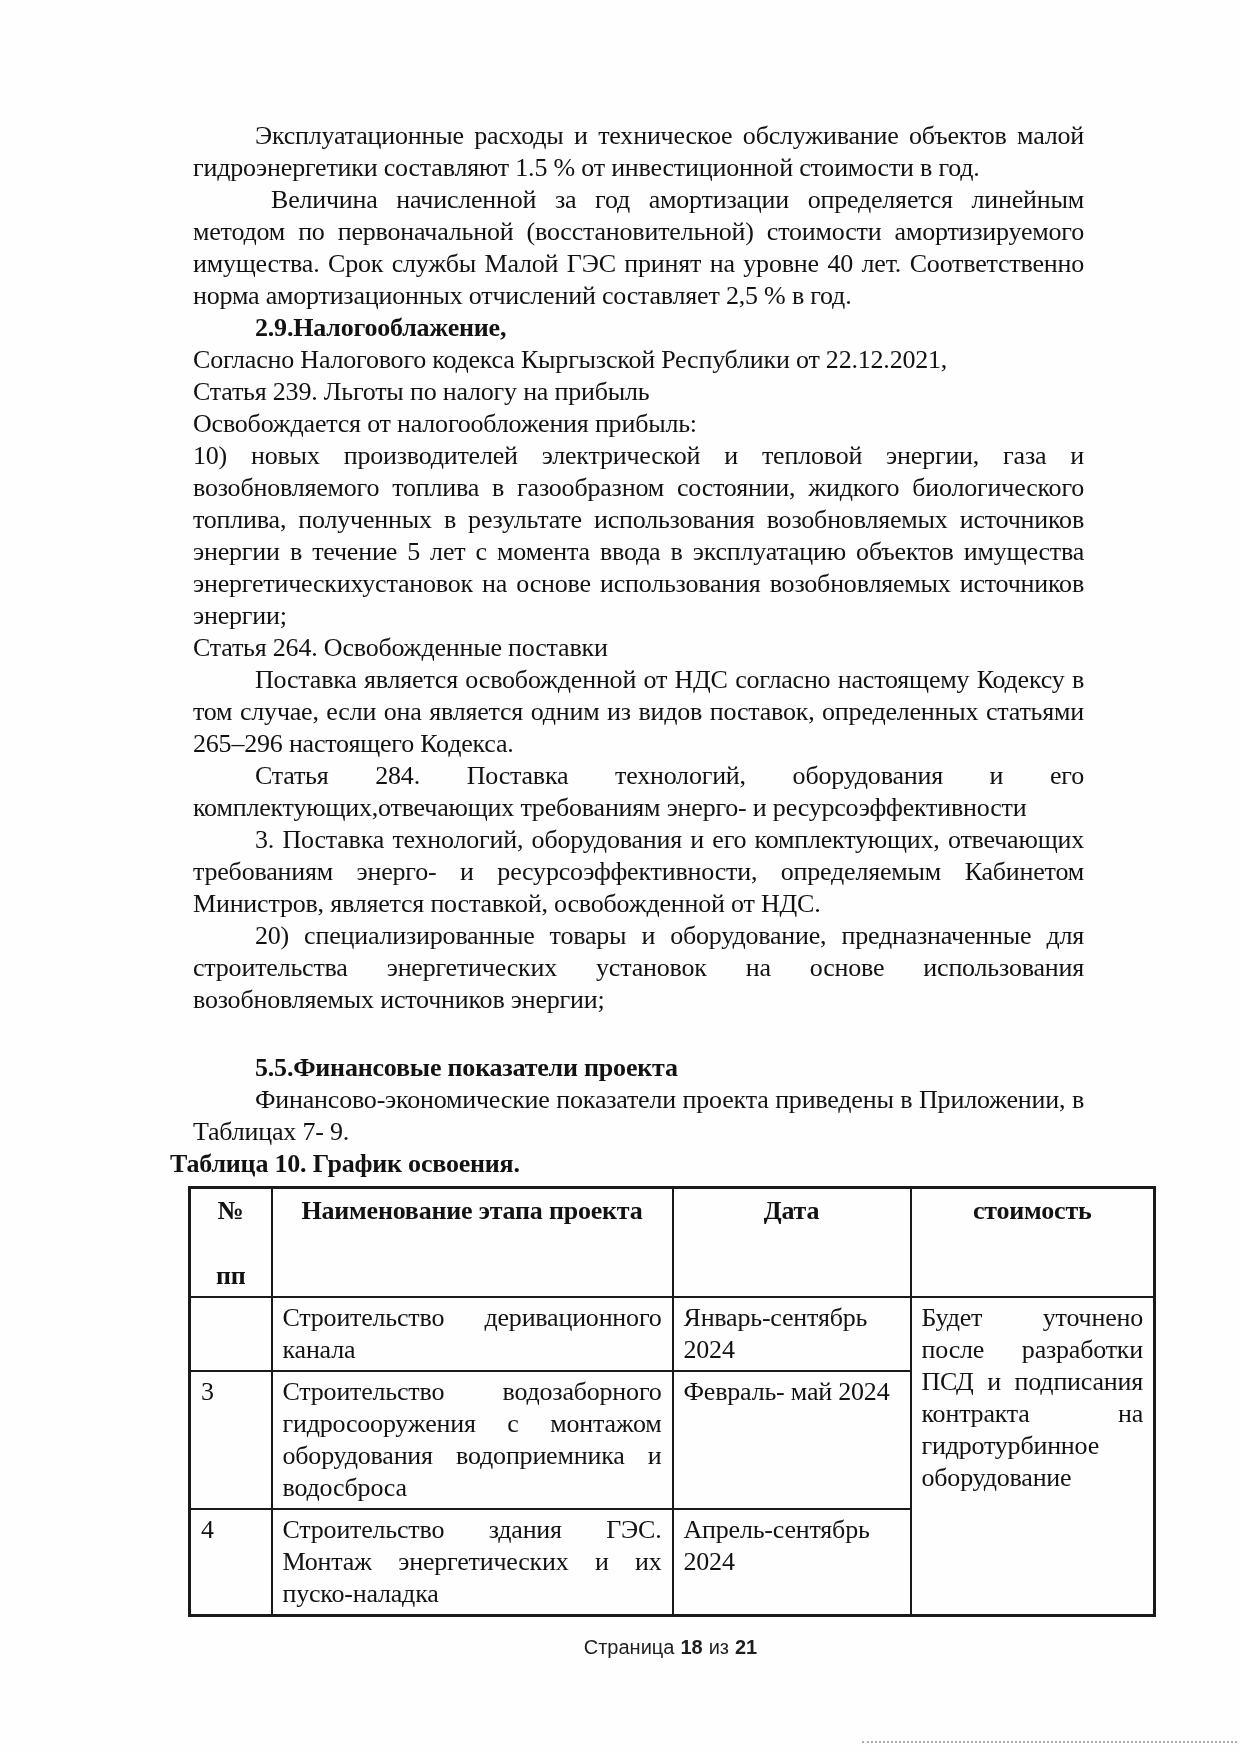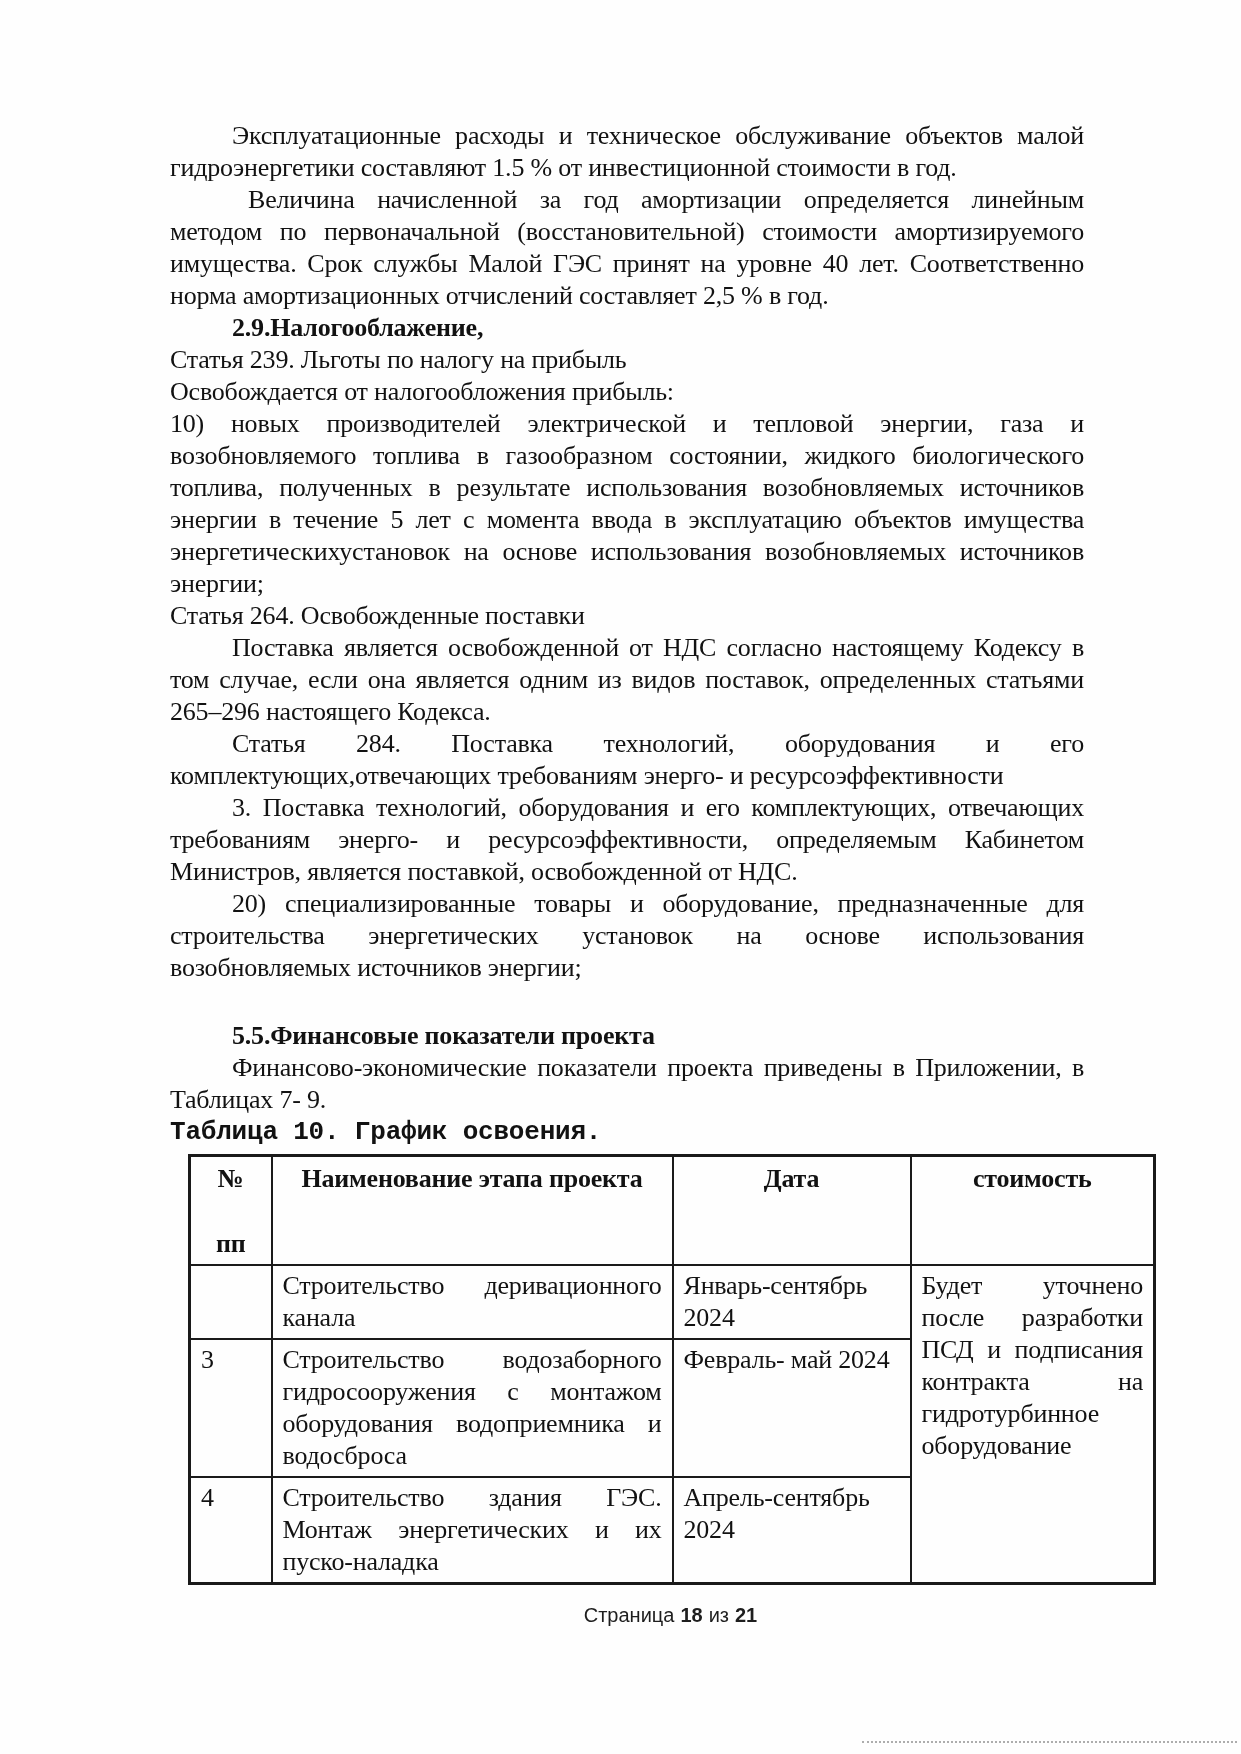--- a/index.html
+++ b/index.html
@@ -11,26 +11,26 @@
     color:#121212;
     overflow:hidden;
     font-family:"Liberation Serif","DejaVu Serif",serif;
   }
   .content {
     position:absolute;
     left:170px; top:120px; width:914px;
     font-size:26px; line-height:32px;
     letter-spacing:-0.2px;
   }
-  .p { text-align:justify; }
+  .p { text-align:justify;margin-left:23px; }
   .ind  { text-indent:62px; }
   .ind2 { text-indent:78px; }
   .bold { font-weight:bold; }
   .gap  { height:36px; }
-  .caption { font-weight:bold; text-align:left;font-family:Liberation Mono, monospace; }
+  .caption { font-weight:bold; text-align:left; }
 
   table.doc-table {
     border-collapse:collapse;
     table-layout:fixed;
     width:965px;
     margin-left:18px;
     margin-top:6px;
     border:3px solid #1a1a1a;
     font-size:26px; line-height:32px;
     letter-spacing:-0.2px;
@@ -78,20 +78,21 @@
 </style>
 </head>
 <body>
 
 <div class="page">
   <div class="content">
 
     <div class="p ind">Эксплуатационные расходы и техническое обслуживание объектов малой гидроэнергетики составляют 1.5 % от инвестиционной стоимости в год.</div>
     <div class="p ind2">Величина начисленной за год амортизации определяется линейным методом по первоначальной (восстановительной) стоимости амортизируемого имущества. Срок службы Малой ГЭС принят на уровне 40 лет. Соответственно норма амортизационных отчислений составляет 2,5 % в год.</div>
     <div class="p ind bold">2.9.Налогооблажение,</div>
+    <div class="p">Согласно Налогового кодекса Кыргызской Республики от 22.12.2021,</div>
     <div class="p">Статья 239. Льготы по налогу на прибыль</div>
     <div class="p">Освобождается от налогообложения прибыль:</div>
     <div class="p">10) новых производителей электрической и тепловой энергии, газа и возобновляемого топлива в газообразном состоянии, жидкого биологического топлива, полученных в результате использования возобновляемых источников энергии в течение 5 лет с момента ввода в эксплуатацию объектов имущества энергетическихустановок на основе использования возобновляемых источников энергии;</div>
     <div class="p">Статья 264. Освобожденные поставки</div>
     <div class="p ind">Поставка является освобожденной от НДС согласно настоящему Кодексу в том случае, если она является одним из видов поставок, определенных статьями 265–296 настоящего Кодекса.</div>
     <div class="p ind">Статья 284. Поставка технологий, оборудования и его комплектующих,отвечающих требованиям энерго- и ресурсоэффективности</div>
     <div class="p ind">3. Поставка технологий, оборудования и его комплектующих, отвечающих требованиям энерго- и ресурсоэффективности, определяемым Кабинетом Министров, является поставкой, освобожденной от НДС.</div>
     <div class="p ind">20) специализированные товары и оборудование, предназначенные для строительства энергетических установок на основе использования возобновляемых источников энергии;</div>
 
     <div class="gap"></div>

